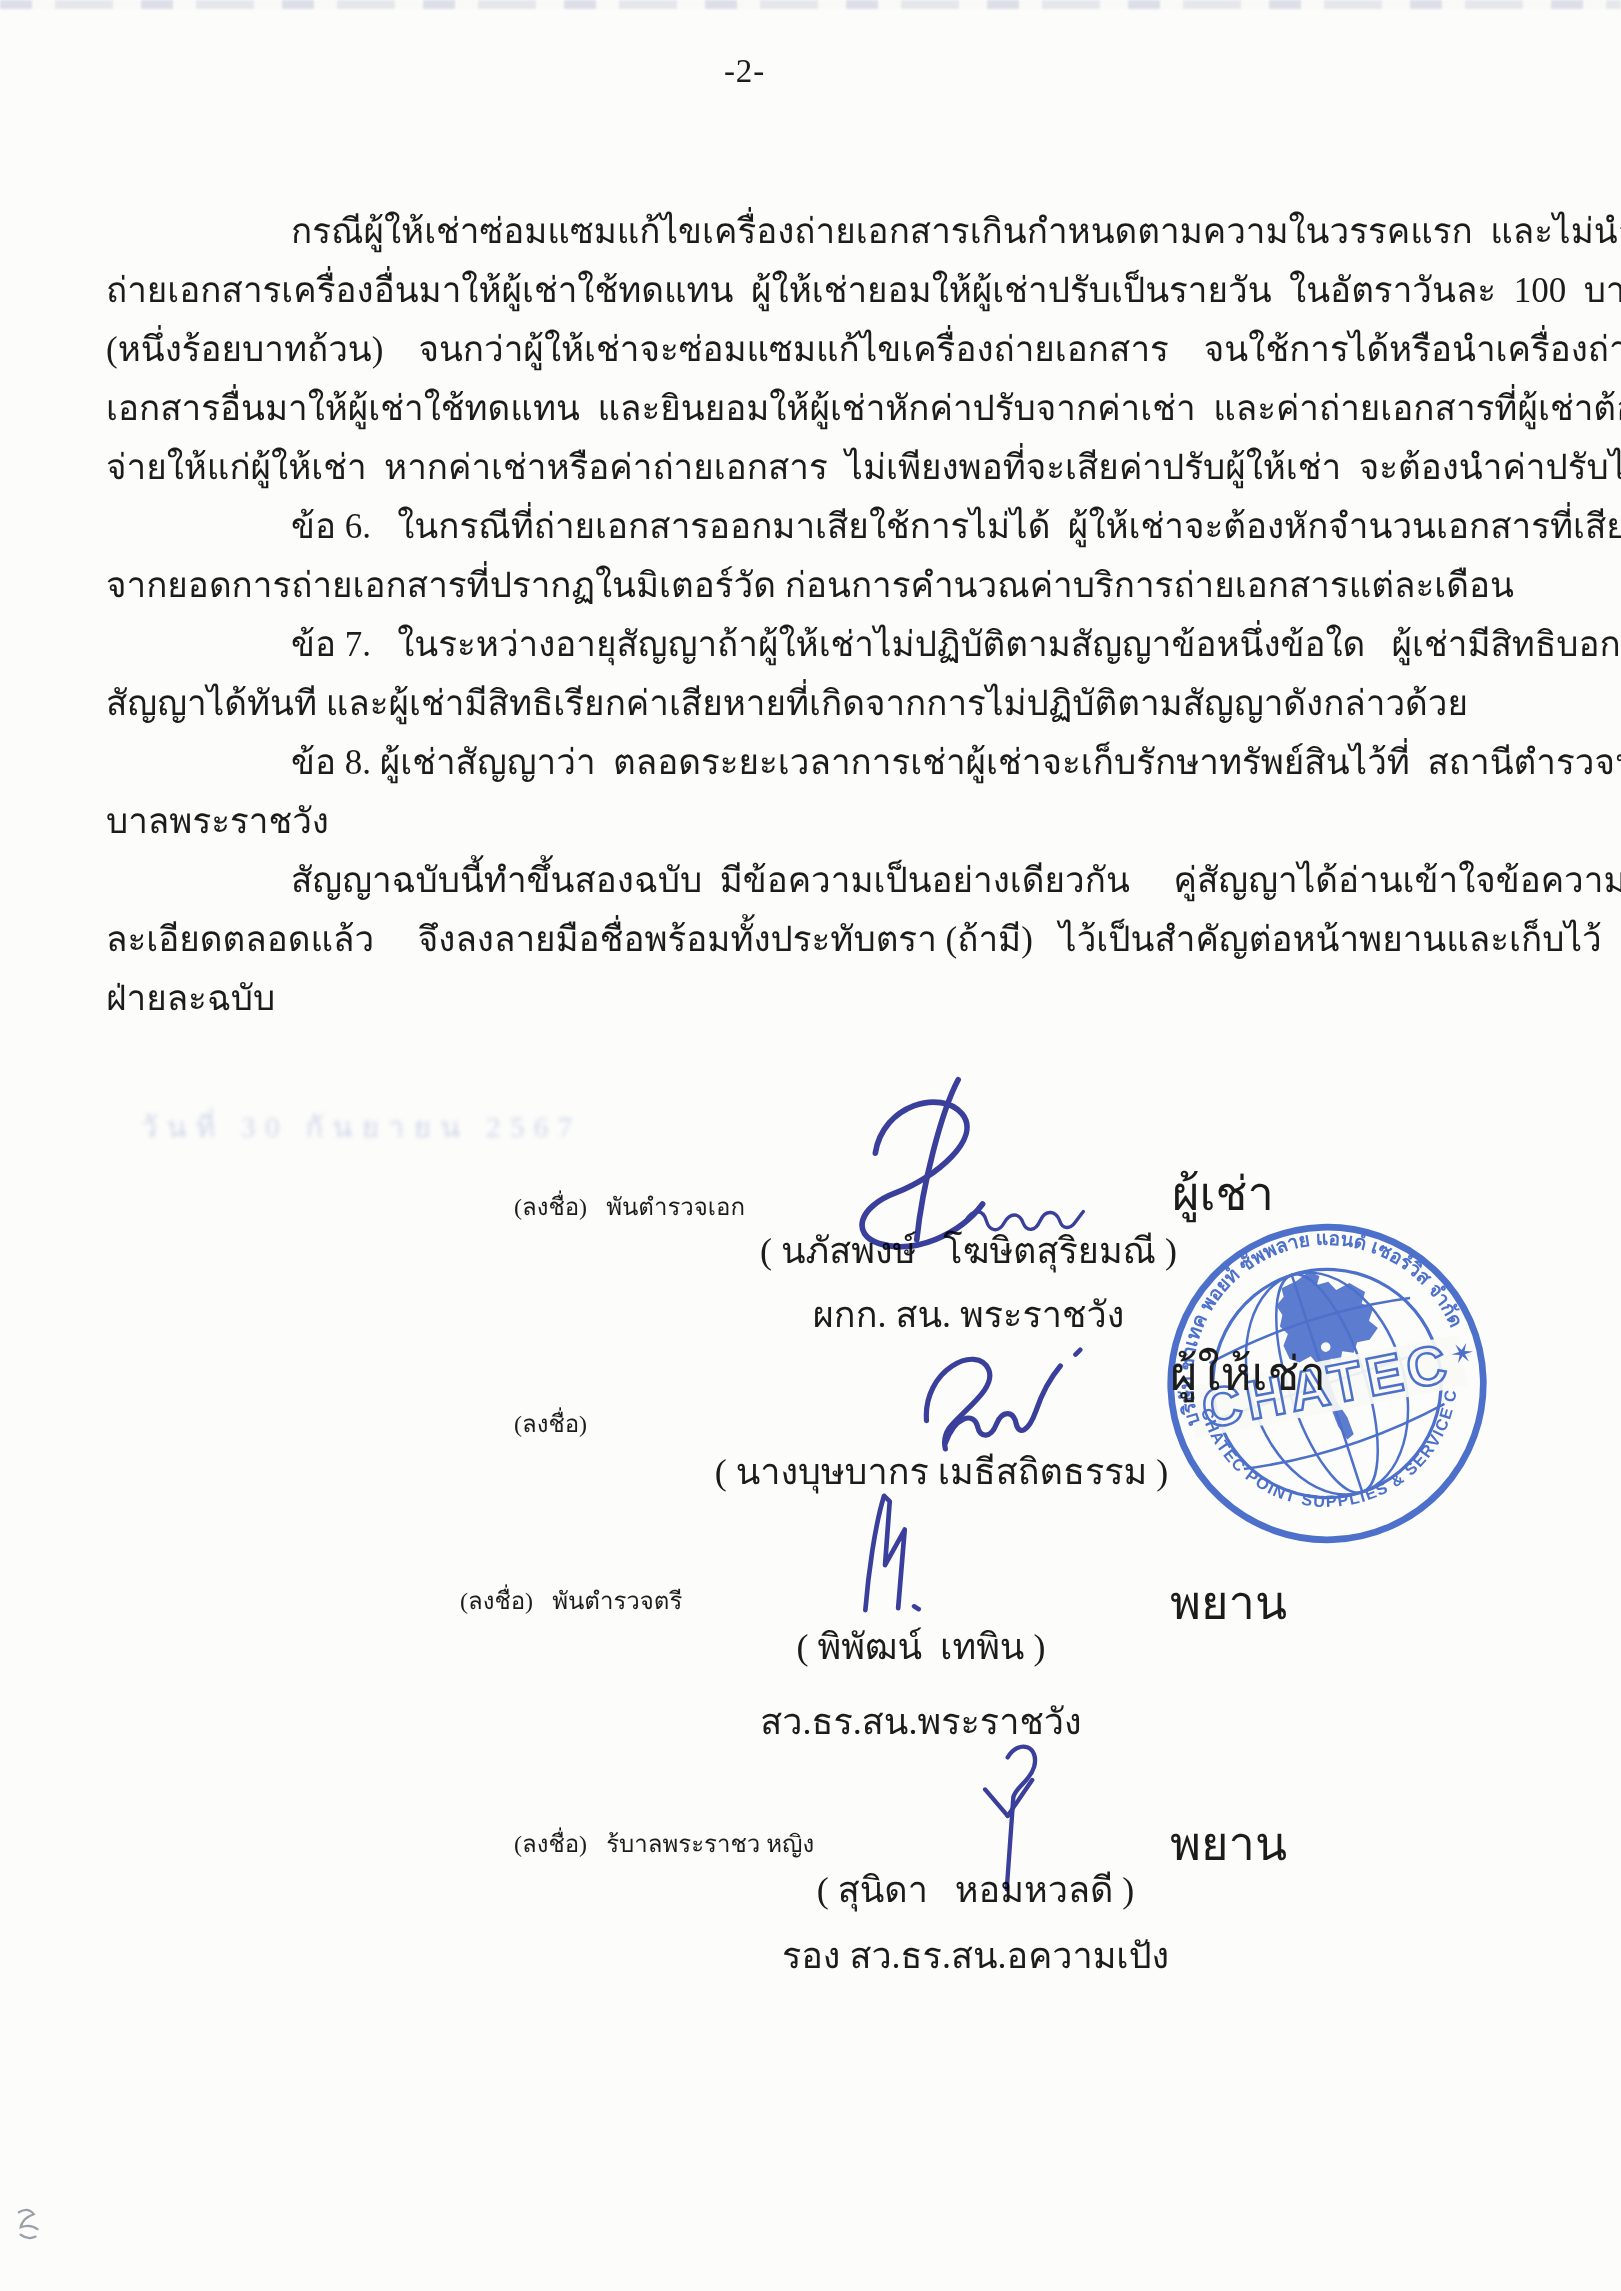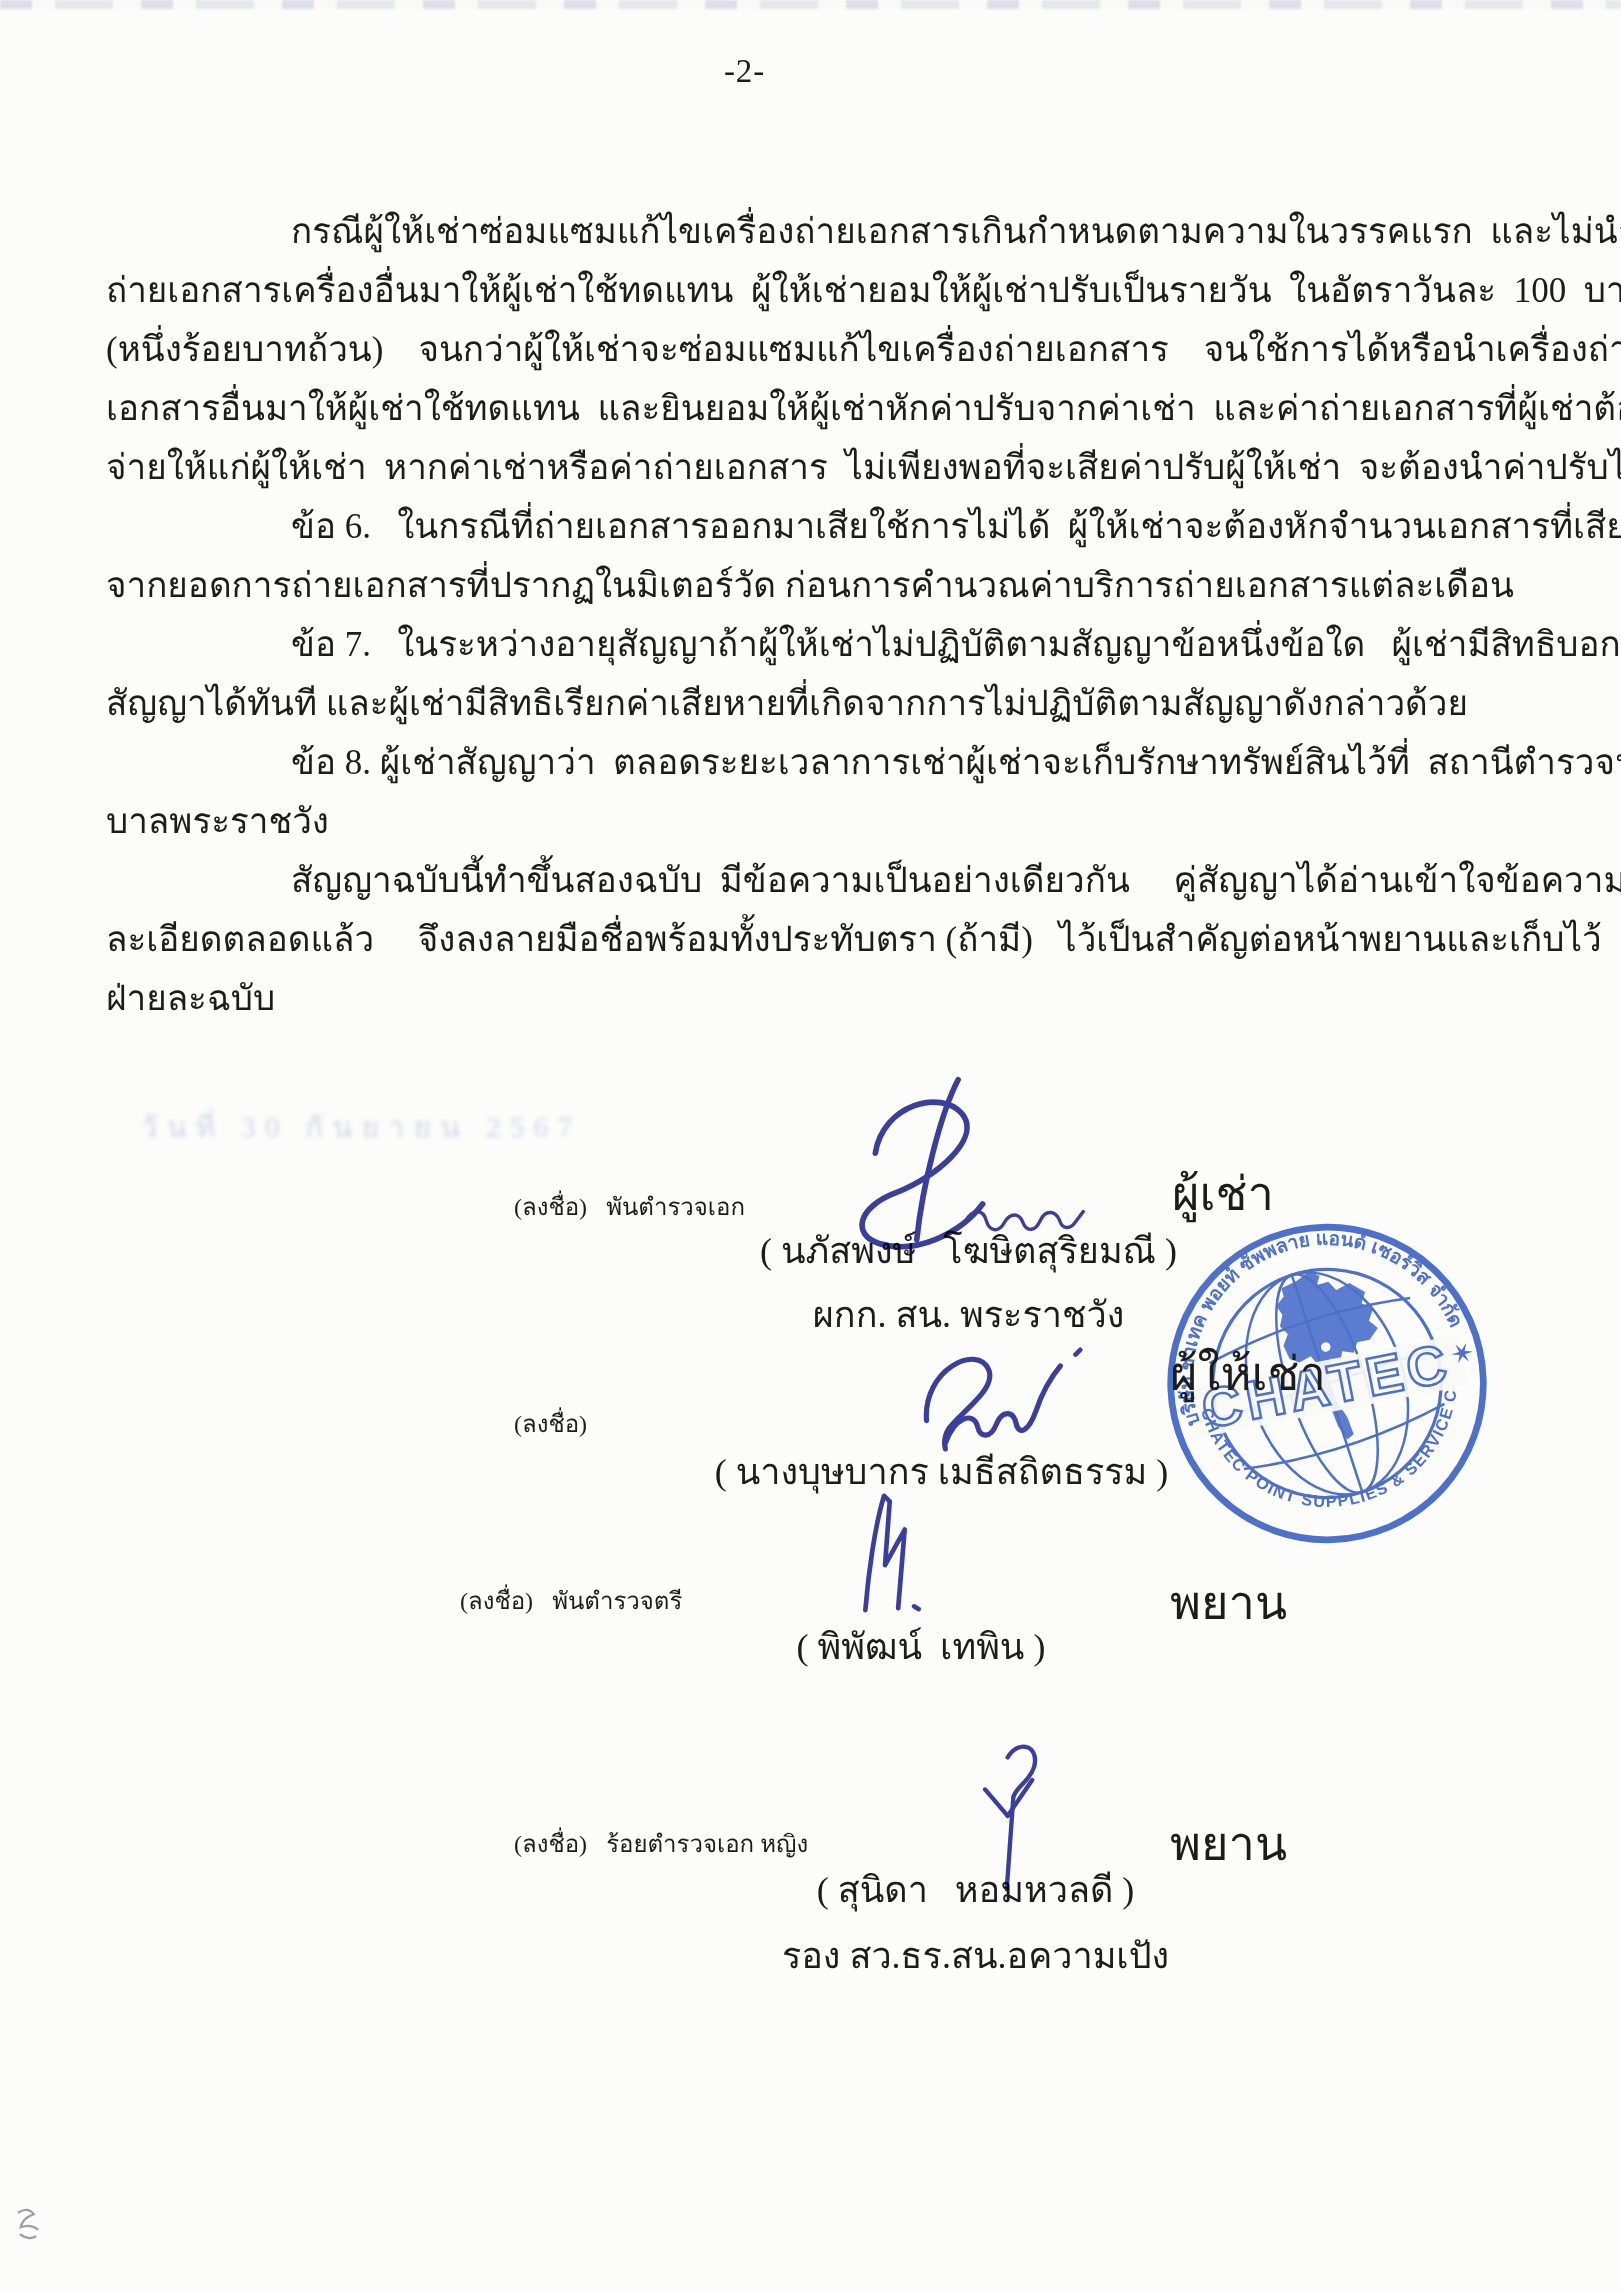--- a/index.html
+++ b/index.html
@@ -130,28 +130,29 @@
 
   <svg class="ink" style="left:841px;top:1486px;" width="89" height="132" viewBox="0 0 95 140">
     <path d="M26,132 C29,95 36,42 46,10 L52,16 L47,84 L68,46 L61,130" stroke-width="5"></path>
     <path d="M78,128 l5,3" stroke-width="5"></path>
   </svg>
   <div class="sig-text" style="left:436px;top:1554px;">
     <span>(ลงชื่อ)</span><span class="rank">พันตำรวจตรี</span>
   </div>
   <div class="sig-role" style="left:1170px;top:1565px;">พยาน</div>
   <div class="sig-center" style="left:629px;top:1618px;width:584px;">( พิพัฒน์  เทพิน )</div>
+  <div class="sig-center" style="left:629px;top:1693px;width:584px;">สว.ธร.สน.พระราชวัง</div>
 
   <svg class="ink" style="left:953px;top:1731px;" width="99" height="165" viewBox="0 0 105 175">
     <path d="M58,28 C70,8 92,16 86,38 C81,54 68,58 64,70 L57,168" stroke-width="4.6"></path>
     <path d="M34,62 L58,90" stroke-width="4.6"></path>
     <path d="M84,52 L58,90" stroke-width="4.6"></path>
   </svg>
   <div class="sig-text" style="left:490px;top:1797px;">
-    <span>(ลงชื่อ)</span><span class="rank">ร้อยตำรวจเอก หญิง</span>
+    <span>(ลงชื่อ)</span><span class="rank">ร้บาลพระราชว หญิง</span>
   </div>
   <div class="sig-role" style="left:1170px;top:1806px;">พยาน</div>
   <div class="sig-center" style="left:693px;top:1861px;width:565px;">( สุนิดา   หอมหวลดี )</div>
   <div class="sig-center" style="left:693px;top:1927px;width:565px;">รอง สว.ธร.สน.อความเปัง</div>
 
   <svg class="corner-scribble" width="38" height="42" viewBox="0 0 40 45">
     <path d="M8,10 q10,-6 16,2 q-12,4 -14,14 q10,-4 18,2 M10,34 q8,6 16,2" fill="none" stroke="#9aa0a8" stroke-width="2.4" stroke-linecap="round"></path>
   </svg>
 
 </div>

